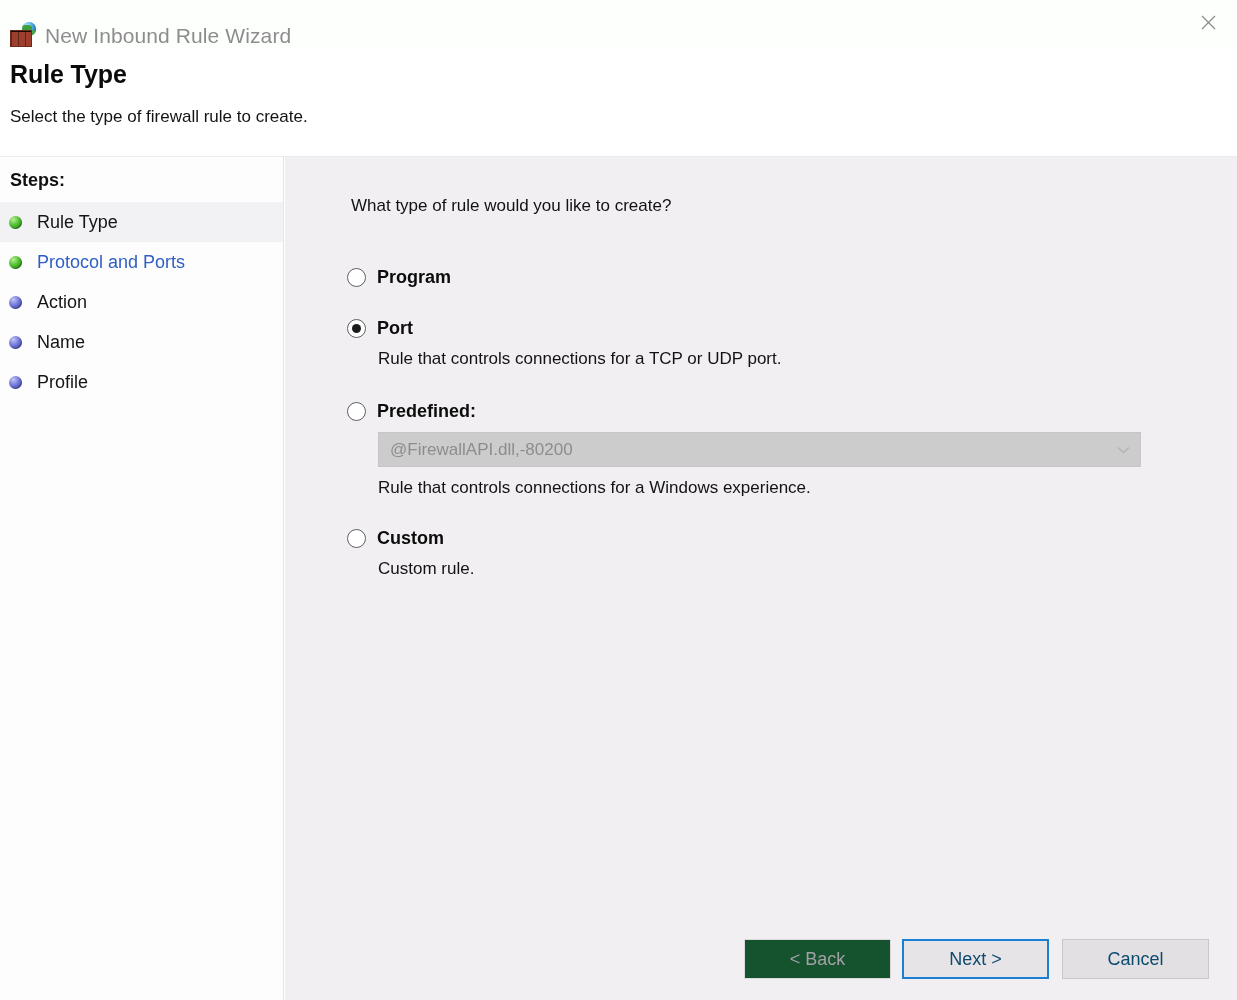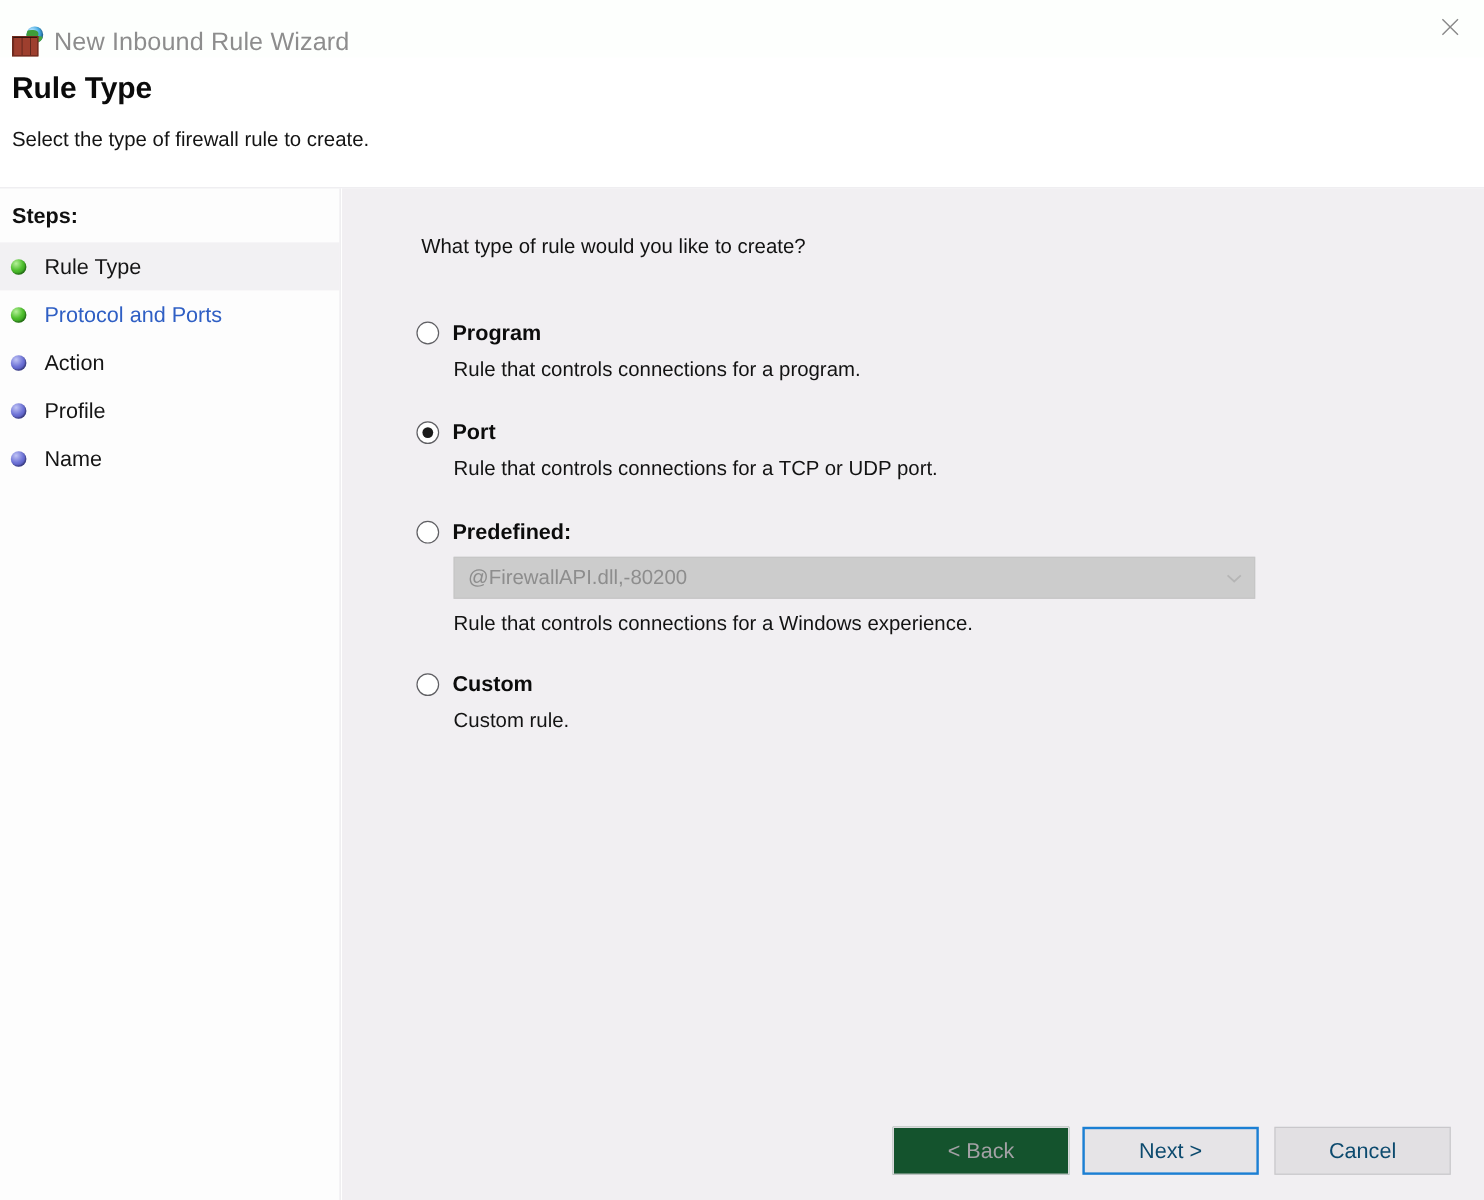--- a/index.html
+++ b/index.html
@@ -253,21 +253,21 @@
     line-height: 22px;
     margin-left: 31px;
     margin-top: 10px;
   }
   .option-block { margin-bottom: 31px; }
   .option-block.predefined { margin-bottom: 29px; }
 
   .combo {
     margin-left: 31px;
     margin-top: 11px;
-    width: 668px;
+    width: 763px;
     height: 35px;
     background: #cccccc;
     border: 1px solid #c6c6c6;
     box-sizing: border-box;
     display: flex;
     align-items: center;
     padding: 0 10px 0 11px;
     position: relative;
   }
   .combo-value {
@@ -361,40 +361,39 @@
         <span class="step-label link">Protocol and Ports</span>
       </div>
 
       <div class="step-item">
         <span class="step-bullet blue"></span>
         <span class="step-label">Action</span>
       </div>
 
       <div class="step-item">
         <span class="step-bullet blue"></span>
-        <span class="step-label">Profile</span>
+        <span class="step-label">Name</span>
       </div>
 
       <div class="step-item">
         <span class="step-bullet blue"></span>
-        <span class="step-label">Name</span>
+        <span class="step-label">Profile</span>
       </div>
     </div>
 
     <div class="content">
       <div class="question">What type of rule would you like to create?</div>
 
       <div class="options">
 
         <div class="option-block">
           <div class="option-row">
             <span class="radio"></span>
             <span class="option-title">Program</span>
           </div>
-          <div class="option-desc">Rule that controls connections for a program.</div>
         </div>
 
         <div class="option-block">
           <div class="option-row">
             <span class="radio checked"></span>
             <span class="option-title">Port</span>
           </div>
           <div class="option-desc">Rule that controls connections for a TCP or UDP port.</div>
         </div>
 

